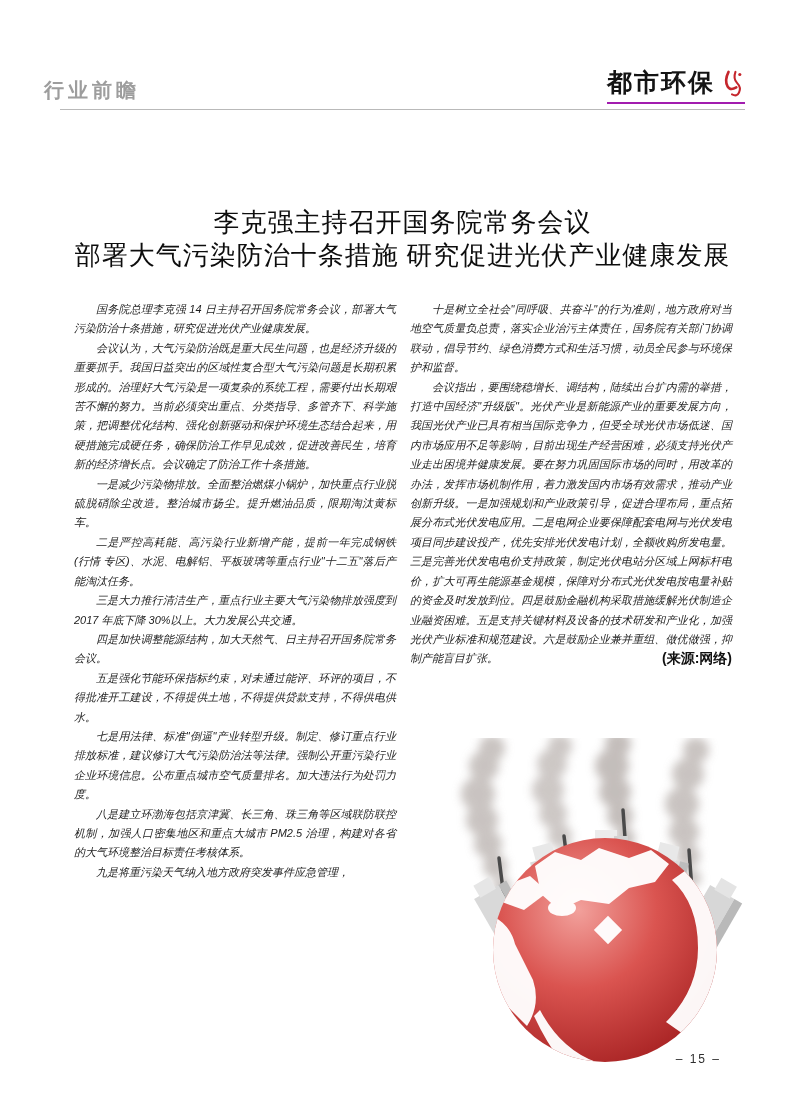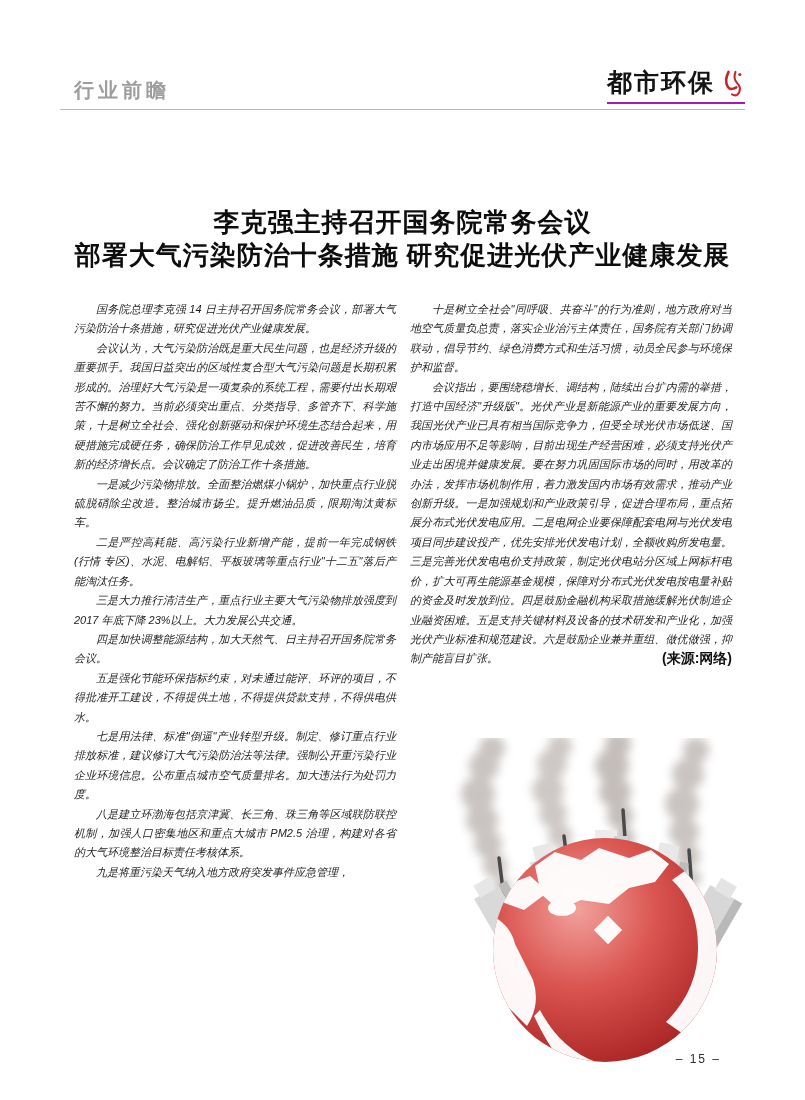--- a/index.html
+++ b/index.html
@@ -8,21 +8,21 @@
     width:805px;height:1100px;
     margin:0 auto;
     background:#ffffff;
     font-family:"Liberation Sans", sans-serif;
     color:#1c1c1c;
     overflow:hidden;
   }
   
   .header{
     display:flex;justify-content:space-between;align-items:flex-end;
-    padding:66px 60px 0 74px;
+    padding:66px 60px 0 44px;
   }
   .section-label{
     font-size:20px;font-weight:bold;color:#9d9d9d;letter-spacing:4px;
   }
   .logo-wrap{
     display:flex;align-items:flex-end;gap:4px;
     border-bottom:2px solid #a21caf;padding-bottom:3px;
   }
   .magazine-name{
     font-size:25px;font-weight:bold;color:#141414;letter-spacing:2px;
@@ -30,21 +30,21 @@
   }
   .logo-mark{width:26px;height:30px;display:block;}
   .rule{
     margin:5px 60px 0 60px;
     border-top:1px solid #b9b9b9;height:0;
   }
   
   .title-block{
     margin-top:96px;text-align:center;
     font-family:"Liberation Serif", serif;
-    font-weight:bold;color:#0d0d0d;
+    font-weight:normal;color:#0d0d0d;
   }
   .title-line{font-size:26px;line-height:33px;letter-spacing:1px;}
   
   .columns{
     display:flex;gap:14px;
     padding:0 74px;margin-top:28px;
   }
   .col{width:322px;flex:0 0 322px;}
   .body-p{
     margin:0;
@@ -88,24 +88,24 @@
   <div class="rule"></div>
 
   <div class="title-block">
     <div class="title-line">李克强主持召开国务院常务会议</div>
     <div class="title-line">部署大气污染防治十条措施 研究促进光伏产业健康发展</div>
   </div>
 
   <div class="columns">
     <div class="col" id="left-col">
         <p class="body-p indent">国务院总理李克强 14 日主持召开国务院常务会议，部署大气污染防治十条措施，研究促进光伏产业健康发展。</p>
-        <p class="body-p indent">会议认为，大气污染防治既是重大民生问题，也是经济升级的重要抓手。我国日益突出的区域性复合型大气污染问题是长期积累形成的。治理好大气污染是一项复杂的系统工程，需要付出长期艰苦不懈的努力。当前必须突出重点、分类指导、多管齐下、科学施策，十是树立全社会、强化创新驱动和保护环境生态结合起来，用硬措施完成硬任务，确保防治工作早见成效，促进改善民生，培育新的经济增长点。会议确定了防治工作十条措施。</p>
+        <p class="body-p indent">会议认为，大气污染防治既是重大民生问题，也是经济升级的重要抓手。我国日益突出的区域性复合型大气污染问题是长期积累形成的。治理好大气污染是一项复杂的系统工程，需要付出长期艰苦不懈的努力。当前必须突出重点、分类指导、多管齐下、科学施策，把调整优化结构、强化创新驱动和保护环境生态结合起来，用硬措施完成硬任务，确保防治工作早见成效，促进改善民生，培育新的经济增长点。会议确定了防治工作十条措施。</p>
         <p class="body-p indent">一是减少污染物排放。全面整治燃煤小锅炉，加快重点行业脱硫脱硝除尘改造。整治城市扬尘。提升燃油品质，限期淘汰黄标车。</p>
         <p class="body-p indent">二是严控高耗能、高污染行业新增产能，提前一年完成钢铁(行情 专区)、水泥、电解铝、平板玻璃等重点行业"十二五"落后产能淘汰任务。</p>
-        <p class="body-p indent">三是大力推行清洁生产，重点行业主要大气污染物排放强度到 2017 年底下降 23%以上。大力发展公共交通。</p>
+        <p class="body-p indent">三是大力推行清洁生产，重点行业主要大气污染物排放强度到 2017 年底下降 30%以上。大力发展公共交通。</p>
         <p class="body-p indent">四是加快调整能源结构，加大天然气、日主持召开国务院常务会议。</p>
         <p class="body-p indent">五是强化节能环保指标约束，对未通过能评、环评的项目，不得批准开工建设，不得提供土地，不得提供贷款支持，不得供电供水。</p>
         <p class="body-p indent">七是用法律、标准"倒逼"产业转型升级。制定、修订重点行业排放标准，建议修订大气污染防治法等法律。强制公开重污染行业企业环境信息。公布重点城市空气质量排名。加大违法行为处罚力度。</p>
         <p class="body-p indent">八是建立环渤海包括京津冀、长三角、珠三角等区域联防联控机制，加强人口密集地区和重点大城市 PM2.5 治理，构建对各省的大气环境整治目标责任考核体系。</p>
         <p class="body-p indent">九是将重污染天气纳入地方政府突发事件应急管理，</p>
       </div>
     <div class="col" id="right-col">
         <p class="body-p indent">十是树立全社会"同呼吸、共奋斗"的行为准则，地方政府对当地空气质量负总责，落实企业治污主体责任，国务院有关部门协调联动，倡导节约、绿色消费方式和生活习惯，动员全民参与环境保护和监督。</p>
         <p class="body-p indent">会议指出，要围绕稳增长、调结构，陆续出台扩内需的举措，打造中国经济"升级版"。光伏产业是新能源产业的重要发展方向，我国光伏产业已具有相当国际竞争力，但受全球光伏市场低迷、国内市场应用不足等影响，目前出现生产经营困难，必须支持光伏产业走出困境并健康发展。要在努力巩固国际市场的同时，用改革的办法，发挥市场机制作用，着力激发国内市场有效需求，推动产业创新升级。一是加强规划和产业政策引导，促进合理布局，重点拓展分布式光伏发电应用。二是电网企业要保障配套电网与光伏发电项目同步建设投产，优先安排光伏发电计划，全额收购所发电量。三是完善光伏发电电价支持政策，制定光伏电站分区域上网标杆电价，扩大可再生能源基金规模，保障对分布式光伏发电按电量补贴的资金及时发放到位。四是鼓励金融机构采取措施缓解光伏制造企业融资困难。五是支持关键材料及设备的技术研发和产业化，加强光伏产业标准和规范建设。六是鼓励企业兼并重组、做优做强，抑制产能盲目扩张。</p>
         <div class="source-line">(来源:网络)</div>

